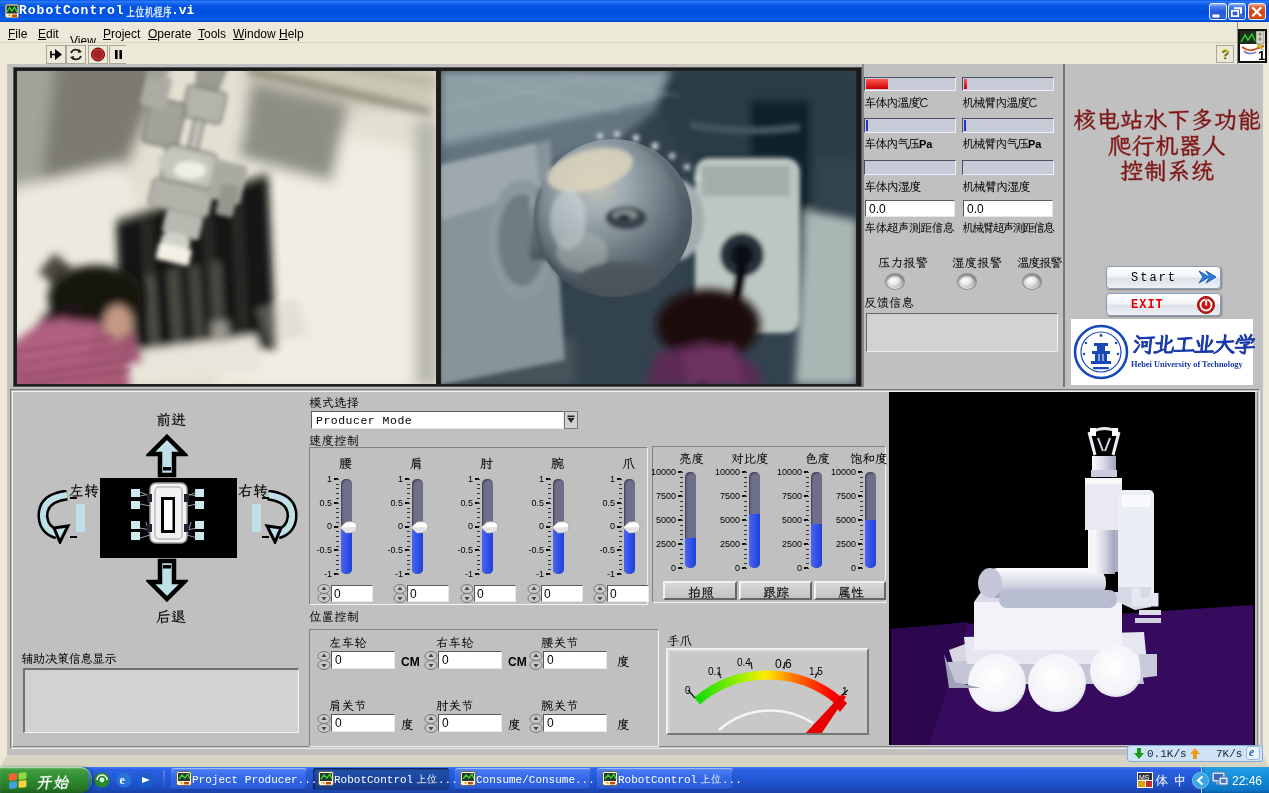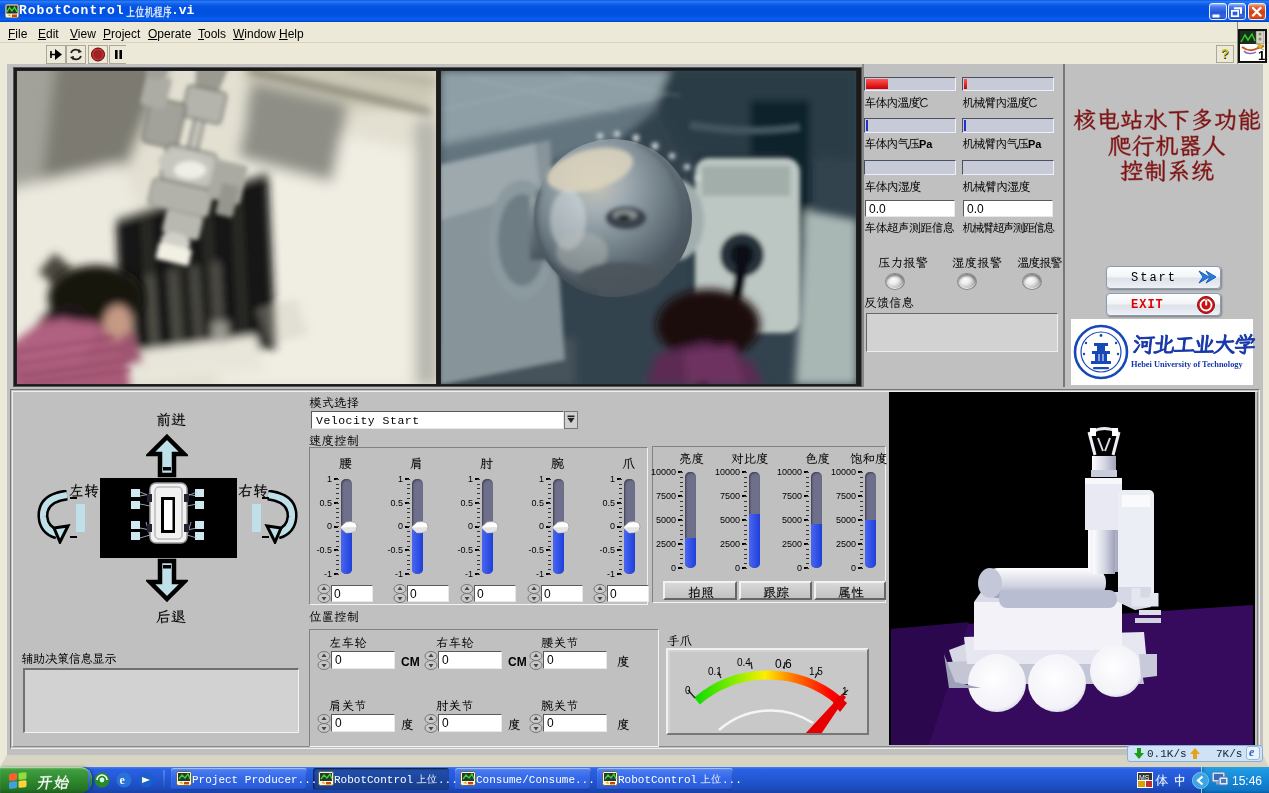--- a/index.html
+++ b/index.html
@@ -32,21 +32,21 @@
       <path d="M6 5.2 h7 v5.6" stroke="#fff" stroke-width="2" fill="none"></path>
       <rect x="3.8" y="7.8" width="6.4" height="5.4" fill="none" stroke="#fff" stroke-width="1.7"></rect>
     </svg>
     <div class="ab" style="left:1248px;top:3px;width:18px;height:17px;border-radius:3px;border:1px solid #e8f0ff;background:linear-gradient(180deg,#f1b29a 0%,#e46b42 18%,#cf3f13 55%,#e05020 85%,#b83610 100%)"></div>
     <svg class="ab" style="left:1248px;top:3px" width="18" height="17">
       <path d="M5 5 L12.5 12.5 M12.5 5 L5 12.5" stroke="#fff" stroke-width="2.3" stroke-linecap="round"></path>
     </svg>
     <div class="ab" style="left:0;top:22px;width:1269px;height:21px;background:#ece9d8;border-bottom:1px solid #d8d4c0"></div>
     <div class="menuitem" style="left:8px;top:27px"><u>F</u>ile</div>
     <div class="menuitem" style="left:38px;top:27px"><u>E</u>dit</div>
-    <div class="menuitem" style="left:70px;top:27px"><u>V</u>iew</div>
+    <div class="menuitem" style="left:70px;top:34px"><u>V</u>iew</div>
     <div class="menuitem" style="left:103px;top:27px"><u>P</u>roject</div>
     <div class="menuitem" style="left:148px;top:27px"><u>O</u>perate</div>
     <div class="menuitem" style="left:198px;top:27px"><u>T</u>ools</div>
     <div class="menuitem" style="left:233px;top:27px"><u>W</u>indow</div>
     <div class="menuitem" style="left:279px;top:27px"><u>H</u>elp</div>
     <div class="ab" style="left:0;top:43px;width:1269px;height:21px;background:#ece9d8"></div>
     <svg class="ab" style="left:46px;top:45px" width="80" height="19">
 <rect x="0.5" y="0.5" width="19" height="18" fill="#ece9d8" stroke="#aca899"></rect>
 <path d="M4 9.5 h5 M5 6 v7" stroke="#000" stroke-width="1.6"></path>
       <path d="M9 4 l7 5.5 L9 15 z" fill="#000"></path>
@@ -345,21 +345,21 @@
 <path d="M6 5 Q31 8 30 27 Q29 40 16 44" fill="none" stroke="#bfe0e8" stroke-width="6"></path>
 <path d="M19 38 L5 36 L13 52 Z" fill="#bfe0e8" stroke="#000" stroke-width="3"></path>
 </svg>
     <div class="ab" style="left:76px;top:504px;width:9px;height:28px;background:#bfe0e8"></div>
     <div class="ab" style="left:252px;top:504px;width:9px;height:28px;background:#bfe0e8"></div>
     <div class="ab" style="left:70px;top:497px;width:7px;height:2px;background:#000"></div>
     <div class="ab" style="left:70px;top:536px;width:7px;height:2px;background:#000"></div>
     <div class="ab" style="left:262px;top:497px;width:7px;height:2px;background:#000"></div>
     <div class="ab" style="left:262px;top:536px;width:7px;height:2px;background:#000"></div>
     <div class="ab" style="left:23px;top:668px;width:276px;height:65px;background:#d2d2d2;border-top:2px solid #707070;border-left:2px solid #707070;border-bottom:1.5px solid #f2f2f2;border-right:1.5px solid #f2f2f2"></div>
-    <div class="ab wbox mono" style="left:311px;top:411px;width:253px;height:18px;padding:2px 4px;letter-spacing:0.5px;font-size:11.5px">Velocity Start</div>
+    <div class="ab wbox mono" style="left:311px;top:411px;width:253px;height:18px;padding:2px 4px;letter-spacing:0.5px;font-size:11.5px">Producer Mode</div>
     <div class="ab" style="left:564px;top:411px;width:14px;height:18px;background:#d0d0d0;border:1px solid #777"></div>
 <svg class="ab" style="left:565px;top:412px" width="12" height="16">
       <path d="M2.5 6 h7 l-3.5 5 z" fill="#222"></path>
       <rect x="2.5" y="3.5" width="7" height="1.6" fill="#222"></rect>
     </svg>
     <div class="ab sunk" style="left:309px;top:447px;width:339px;height:158px"></div>
     <div class="ab" style="left:341px;top:479px;width:11px;height:95px;border-radius:5px;background:#6e6f8a;box-shadow:inset 1px 1px 2px rgba(0,0,0,0.45)"></div>
     <div class="ab" style="left:341px;top:527px;width:11px;height:47px;border-radius:0 0 5px 5px;background:linear-gradient(90deg,#4a66f2,#1e3fd8)"></div>
     <div class="ab" style="left:334px;top:478px;width:4px;height:1.6px;background:#000"></div>
     <div class="ab" style="left:306px;top:474px;width:26px;text-align:right;font-size:9px;color:#000;font-family:'Liberation Sans',sans-serif">1</div>
@@ -925,21 +925,21 @@
 <circle cx="8.5" cy="8.5" r="8" fill="none" stroke="#bfe4fa" stroke-width="1" opacity="0.7"></circle>
 <path d="M10.5 4.5 L6 8.5 L10.5 12.5" stroke="#fff" stroke-width="2.2" fill="none"></path>
 </svg>
     <svg class="ab" style="left:1211px;top:771px" width="18" height="17">
 <rect x="1" y="1" width="13" height="10" rx="1.5" fill="#cfe0f0" stroke="#5580aa"></rect>
 <rect x="3" y="3" width="9" height="6" fill="#3a6ab8"></rect>
 <rect x="5" y="11" width="5" height="2.5" fill="#88a8c8"></rect>
 <rect x="8" y="6" width="9" height="8" rx="1.5" fill="#dfeaf4" stroke="#5580aa"></rect>
 <rect x="10" y="8" width="5" height="4" fill="#4a7ac0"></rect>
 </svg>
-    <div class="ab" style="left:1232px;top:774px;font-size:12px;color:#fff">15:46</div>
+    <div class="ab" style="left:1232px;top:774px;font-size:12px;color:#fff">22:46</div>
   </div>
 <div class="ab" style="left:685px;top:685px;font-size:10px;color:#000">0</div>
 <div class="ab" style="left:708px;top:666px;font-size:10px;color:#000">0.1</div>
 <div class="ab" style="left:737px;top:657px;font-size:10px;color:#000">0.4</div>
 <div class="ab" style="left:775px;top:657px;font-size:12px;color:#000">0.6</div>
 <div class="ab" style="left:809px;top:666px;font-size:10px;color:#000">1.5</div>
 <div class="ab" style="left:842px;top:686px;font-size:10px;color:#000">1</div>
 <div class="ab" style="left:919px;top:138px;font-size:11px;font-weight:bold">Pa</div>
 <div class="ab" style="left:1028px;top:138px;font-size:11px;font-weight:bold">Pa</div>
 <svg style="position:absolute;left:0;top:0;pointer-events:none" width="1269" height="793">

